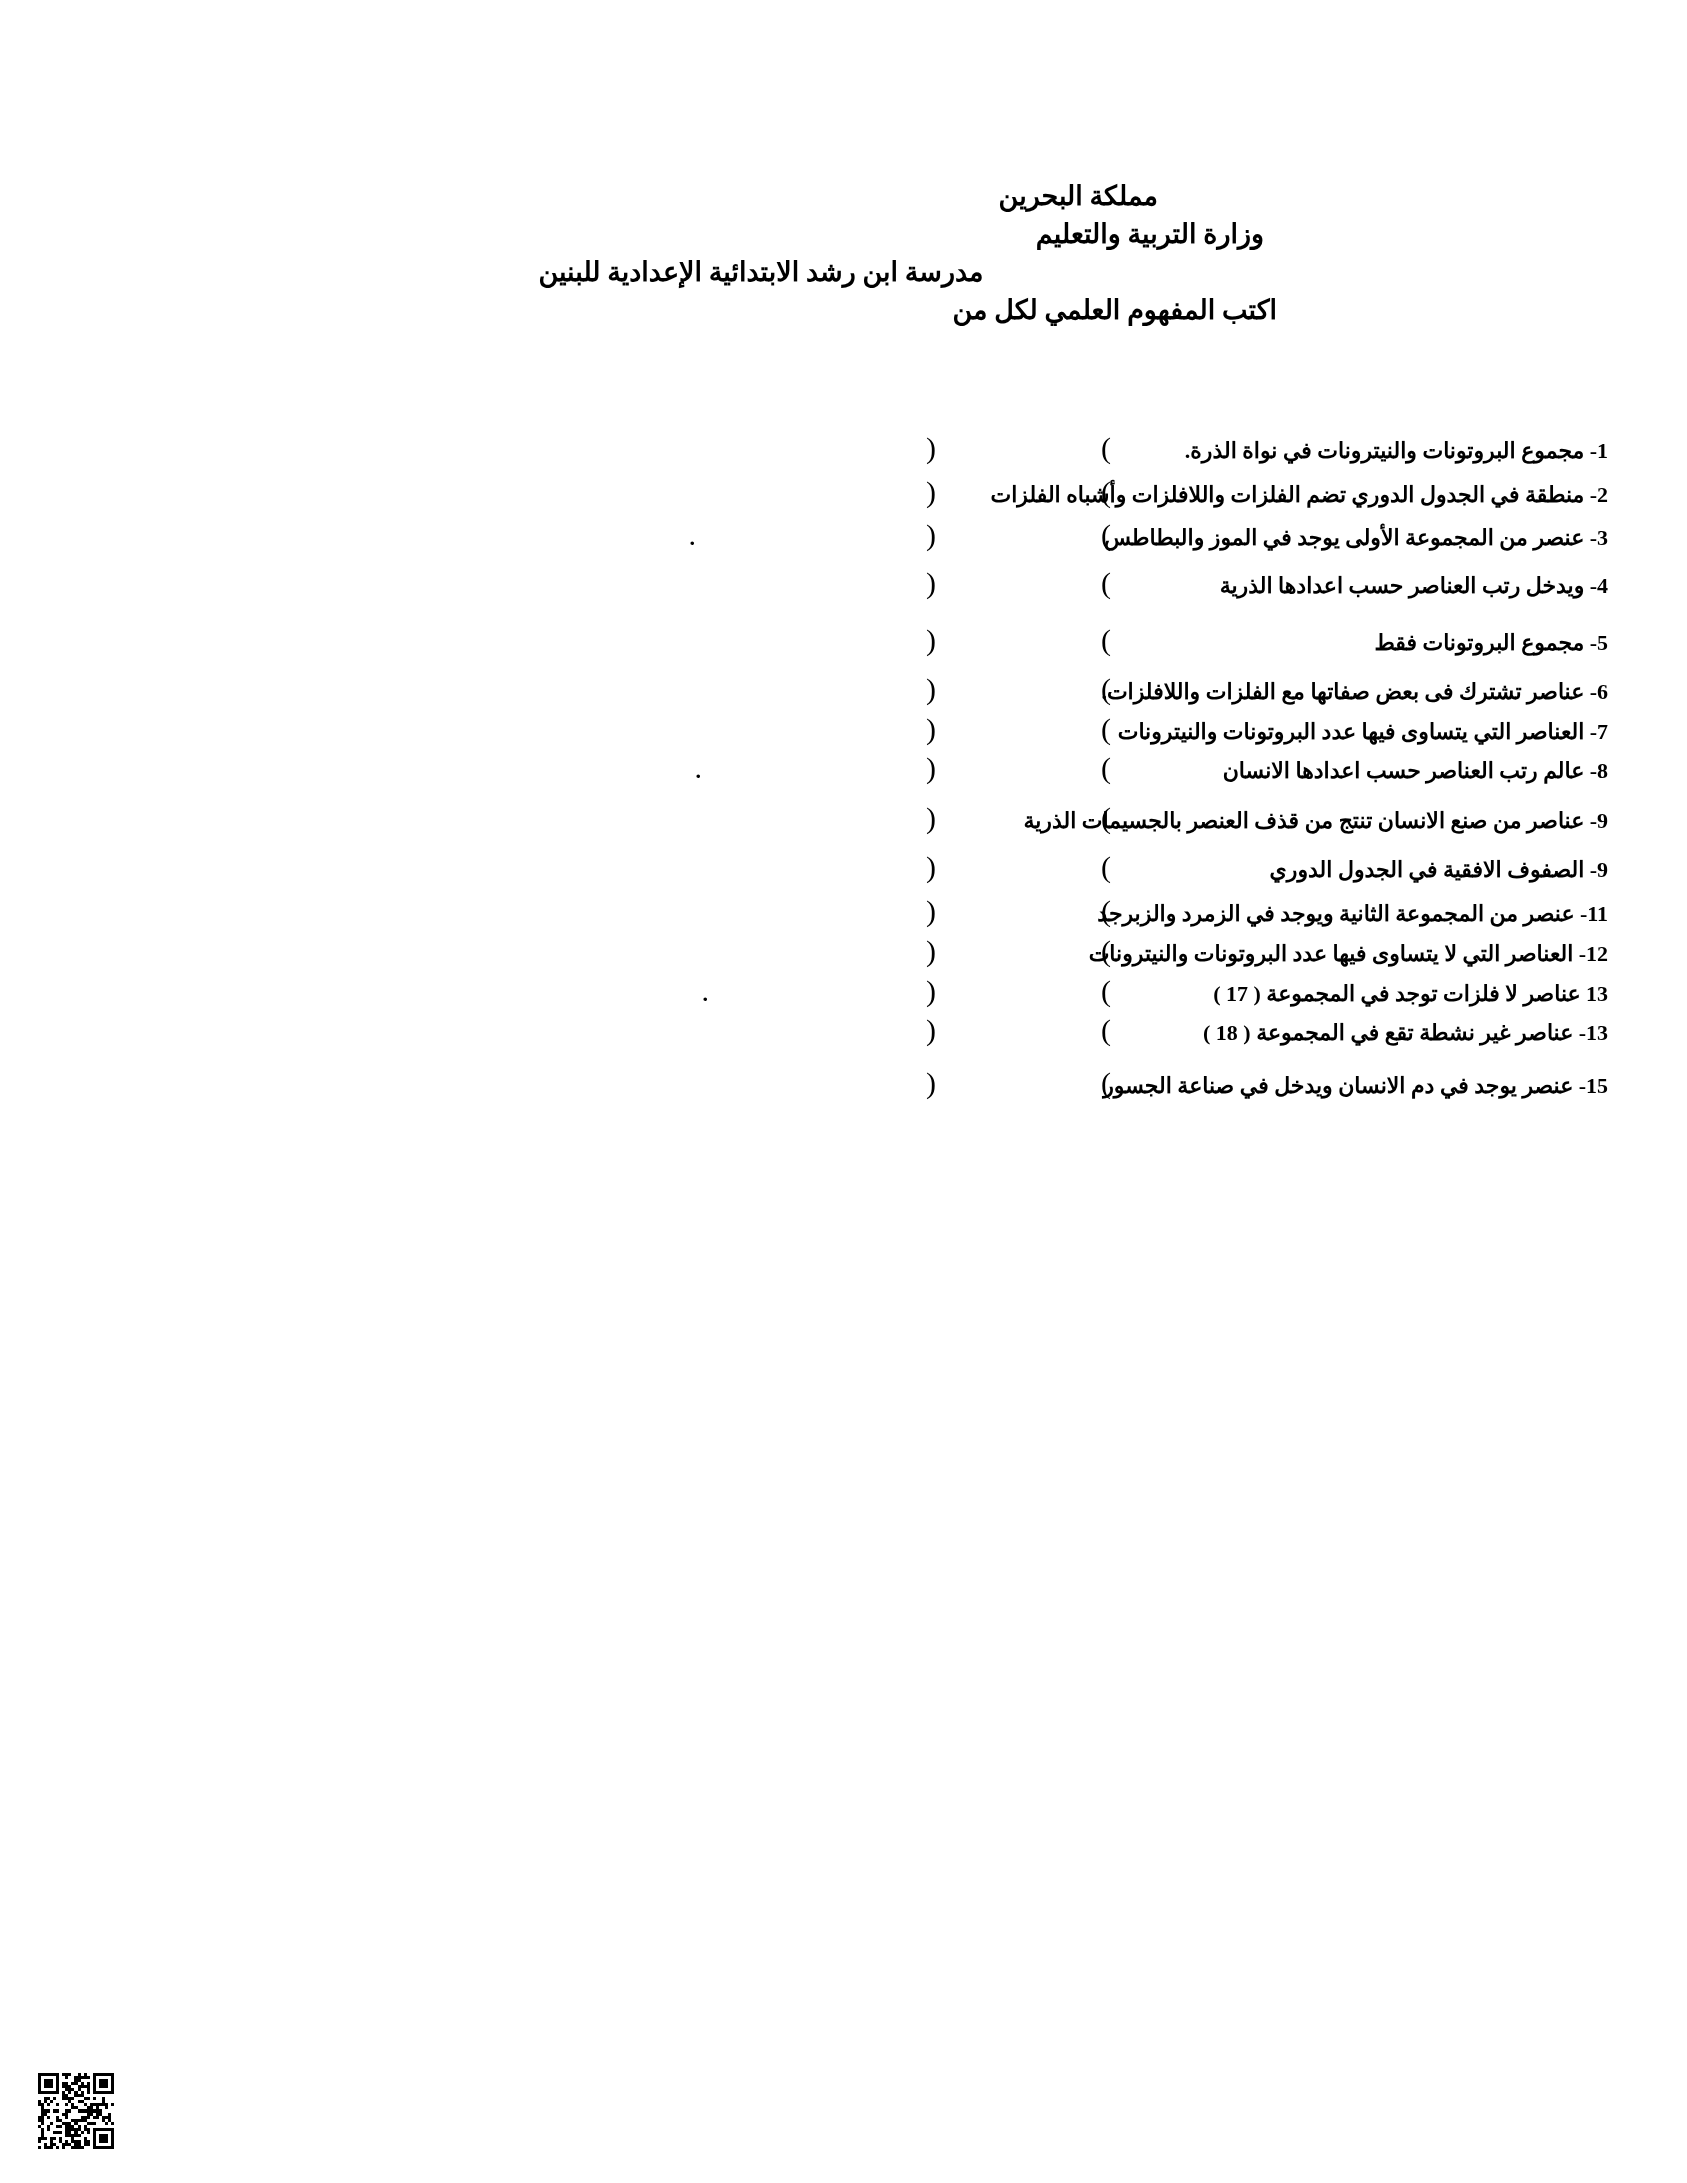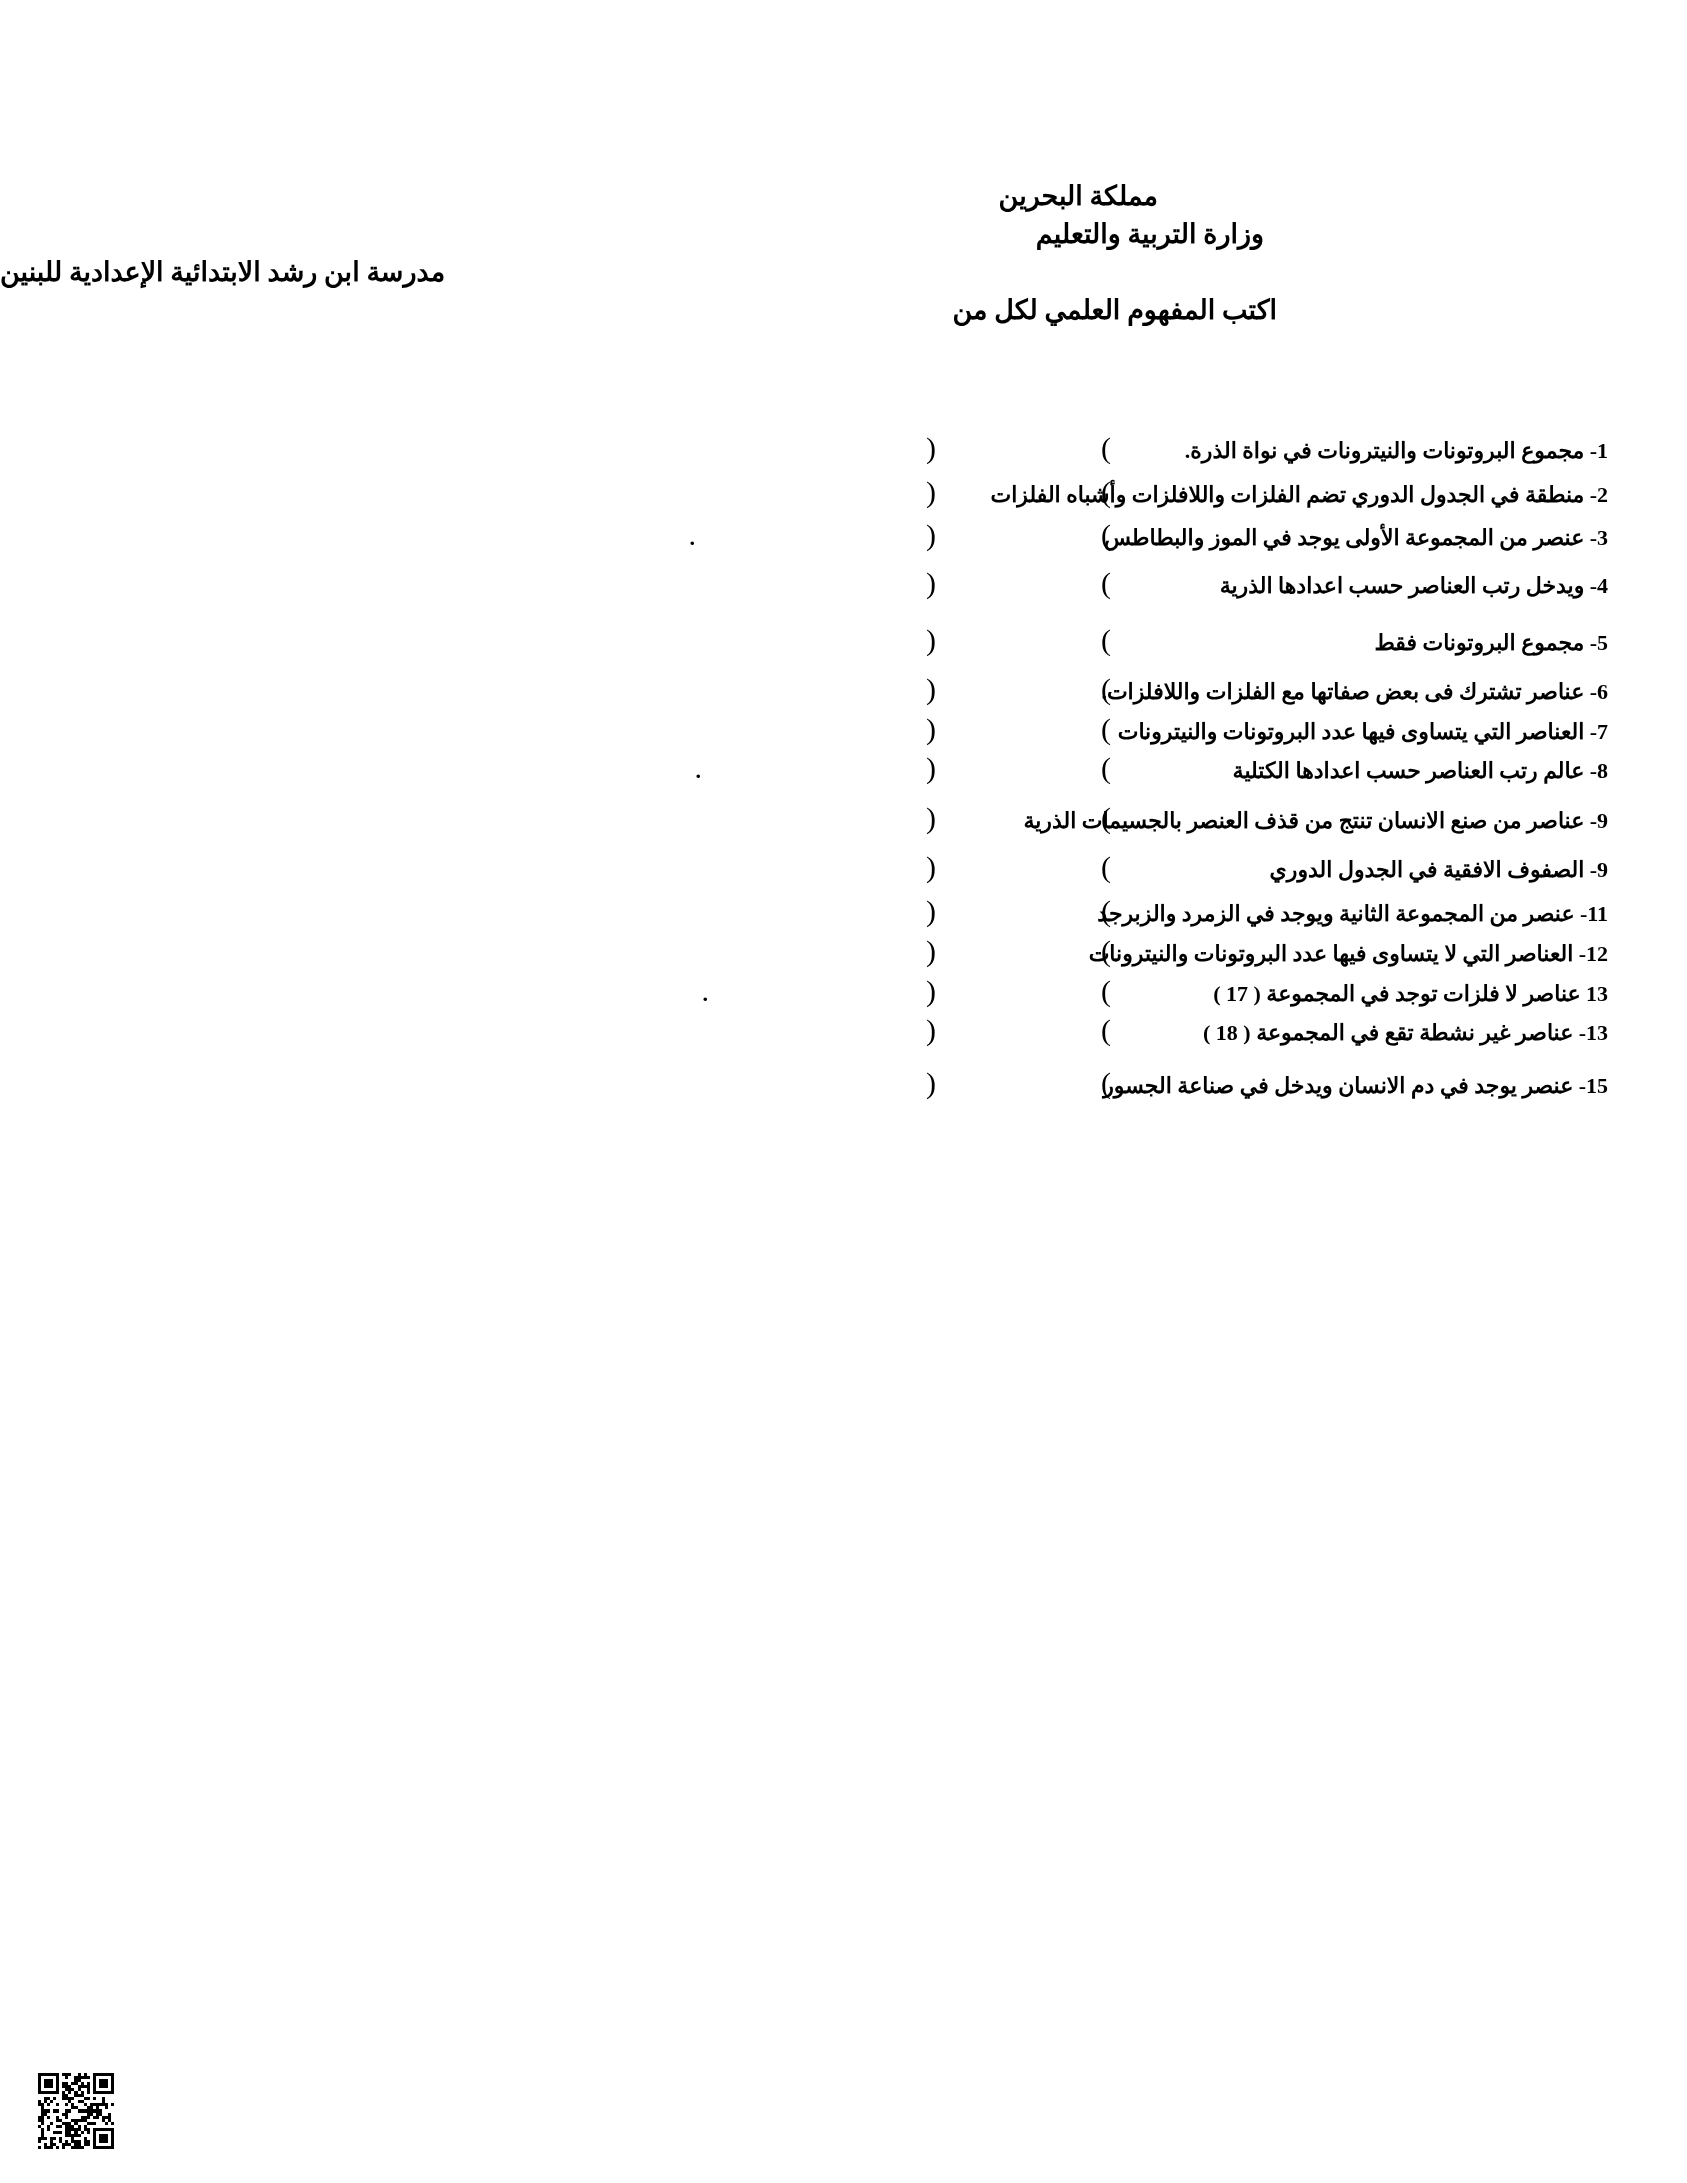--- a/index.html
+++ b/index.html
@@ -35,21 +35,21 @@
   }
   .header-line {
     font-weight: bold;
     font-size: 27px;
     line-height: 38px;
     letter-spacing: 0px;
     white-space: nowrap;
   }
   .hl-1 { padding-right: 0; margin-right: 529px; text-align: right; }
   .hl-2 { margin-right: 423px; text-align: right; }
-  .hl-3 { margin-right: 165px; text-align: left; }
+  .hl-3 { margin-right: 165px; text-align: center; }
   .hl-4 { margin-right: 0px;  text-align: center; padding-right: 60px; }
   .hl-5 { margin-right: 410px; text-align: right; }
 
   
   .questions {
     position: absolute;
     top: 433px;
     right: 0;
     left: 0;
   }
@@ -157,21 +157,21 @@
         <div class="q-text"><span class="q-num">6-</span><span class="q-body">عناصر تشترك فى بعض صفاتها مع الفلزات واللافلزات.</span></div>
         <span class="blank-close">)</span>
         <span class="blank-open">(</span>
       </div>
       <div class="q-row" style="position: absolute; top: 281px; right: 0px; left: 0px;">
         <div class="q-text"><span class="q-num">7-</span><span class="q-body">العناصر التي  يتساوى فيها عدد البروتونات والنيترونات</span></div>
         <span class="blank-close">)</span>
         <span class="blank-open">(</span>
       </div>
       <div class="q-row" style="position: absolute; top: 320px; right: 0px; left: 0px;">
-        <div class="q-text"><span class="q-num">8-</span><span class="q-body">عالم رتب العناصر حسب اعدادها الكتلية</span></div>
+        <div class="q-text"><span class="q-num">8-</span><span class="q-body">عالم رتب العناصر حسب اعدادها الانسان</span></div>
         <span class="q-dot" style="right: 986px;">.</span>
         <span class="blank-close">)</span>
         <span class="blank-open">(</span>
       </div>
       <div class="q-row" style="position: absolute; top: 370px; right: 0px; left: 0px;">
         <div class="q-text"><span class="q-num">9-</span><span class="q-body">عناصر من صنع الانسان تنتج من قذف العنصر بالجسيمات الذرية</span></div>
         <span class="blank-close">)</span>
         <span class="blank-open">(</span>
       </div>
       <div class="q-row" style="position: absolute; top: 419px; right: 0px; left: 0px;">

